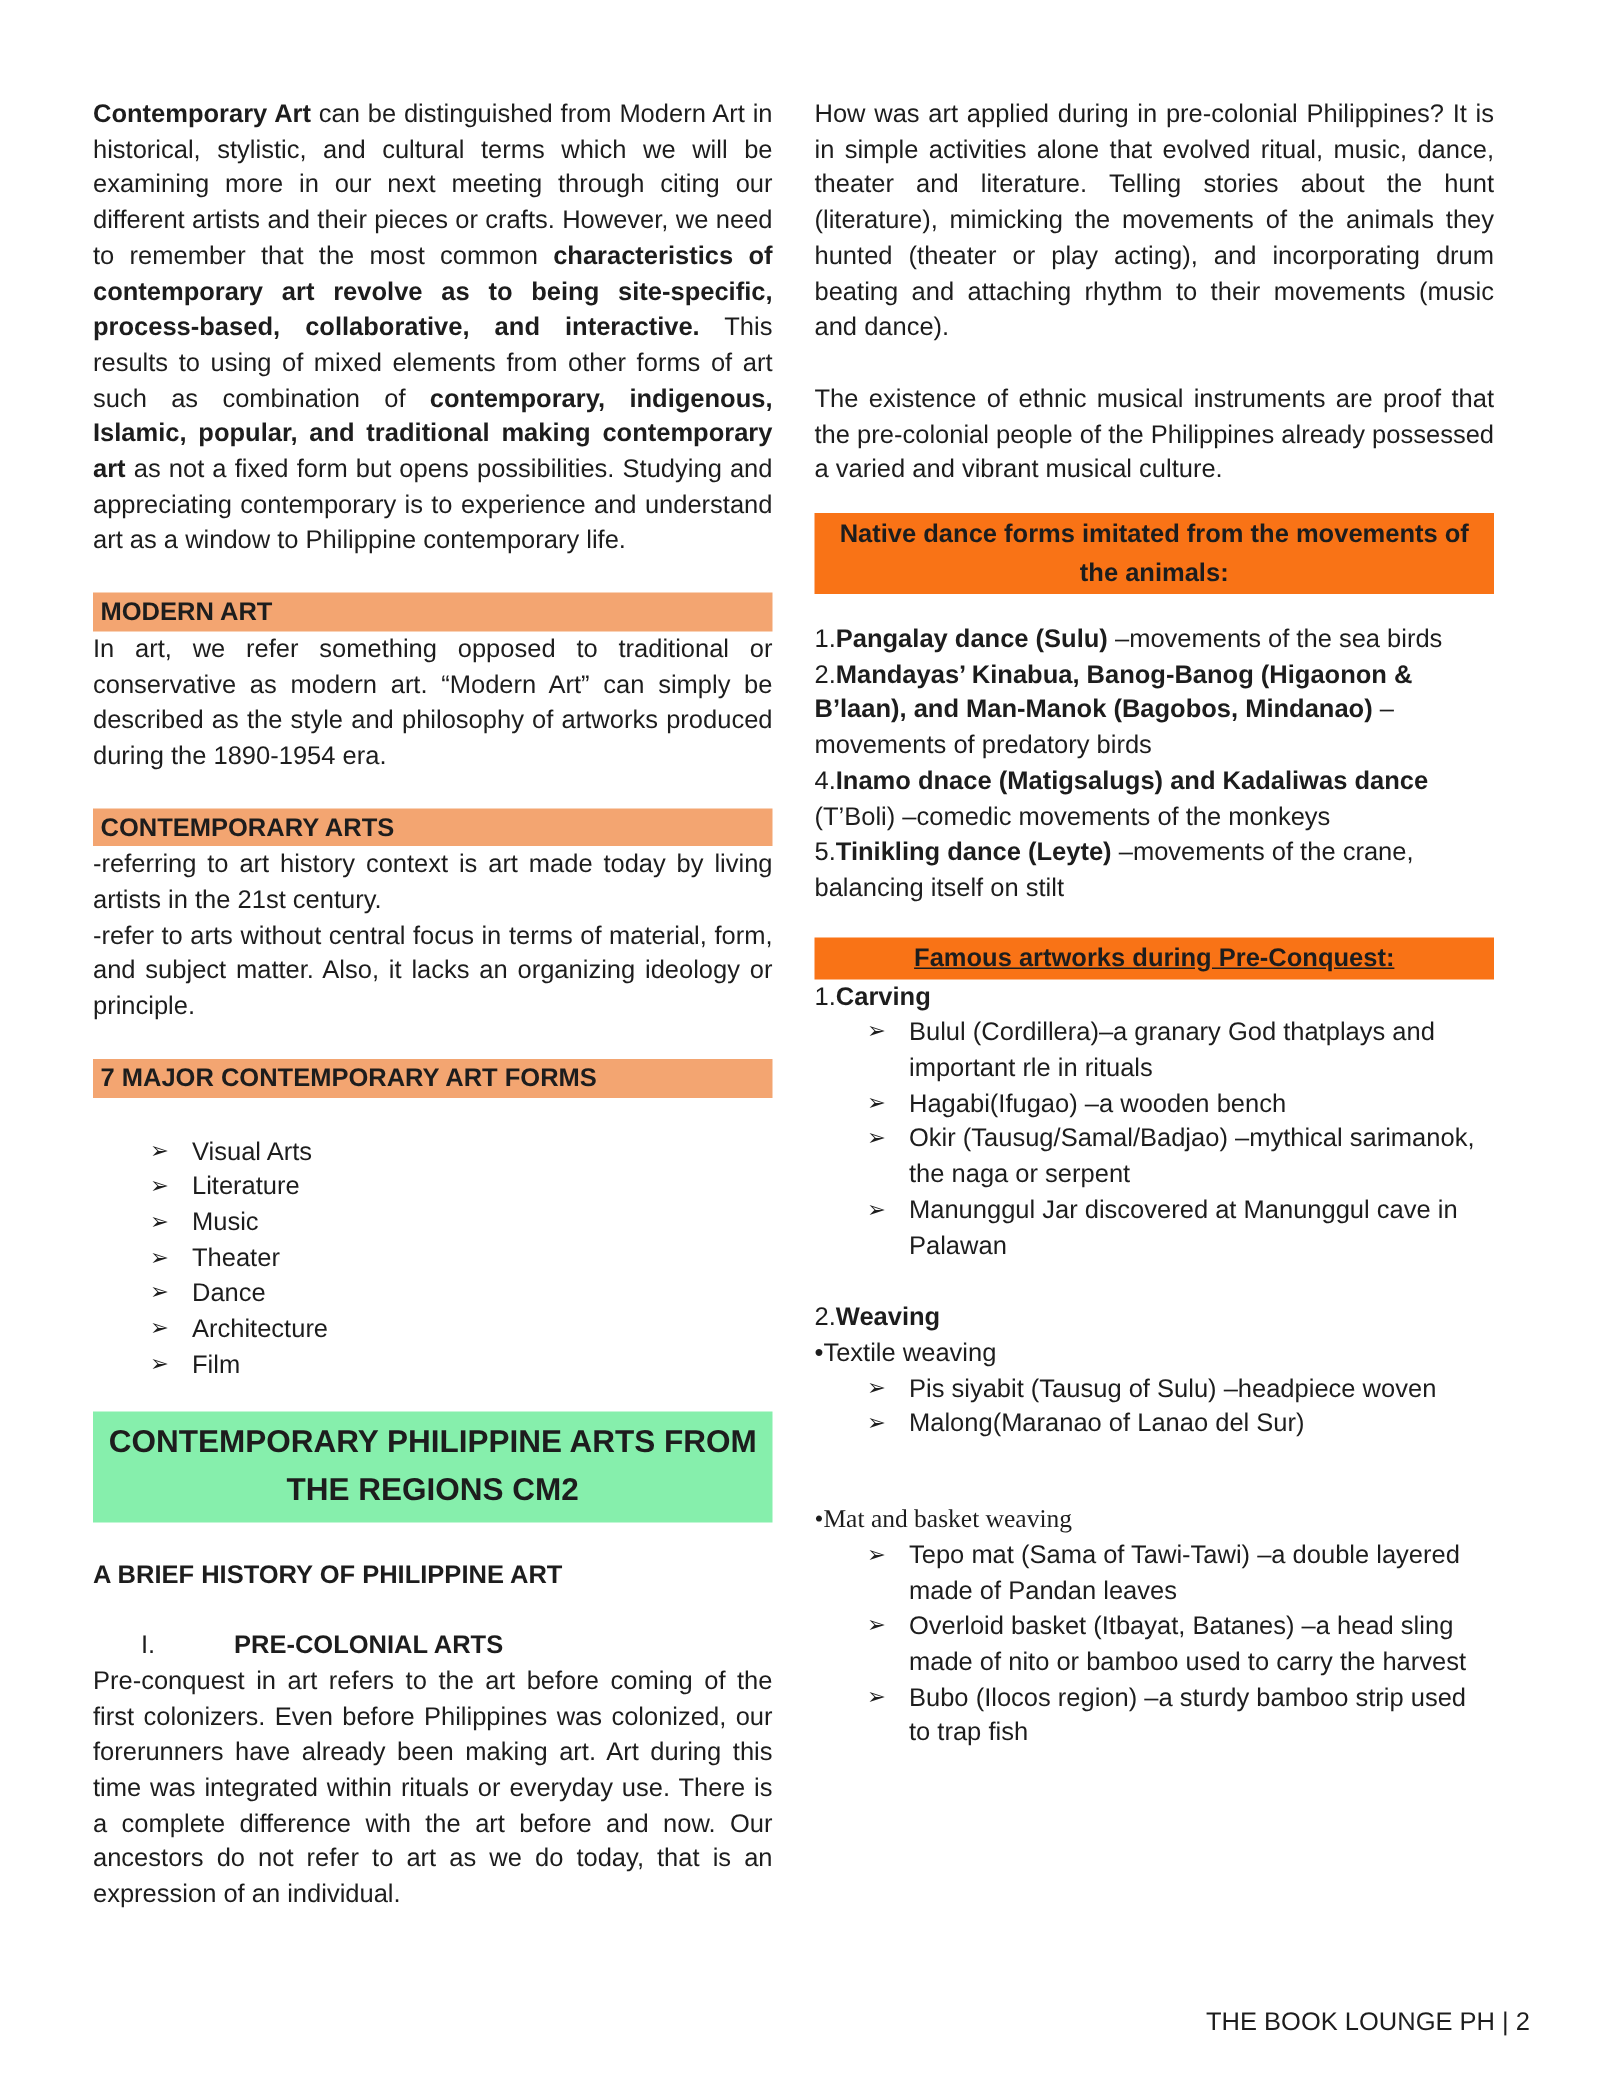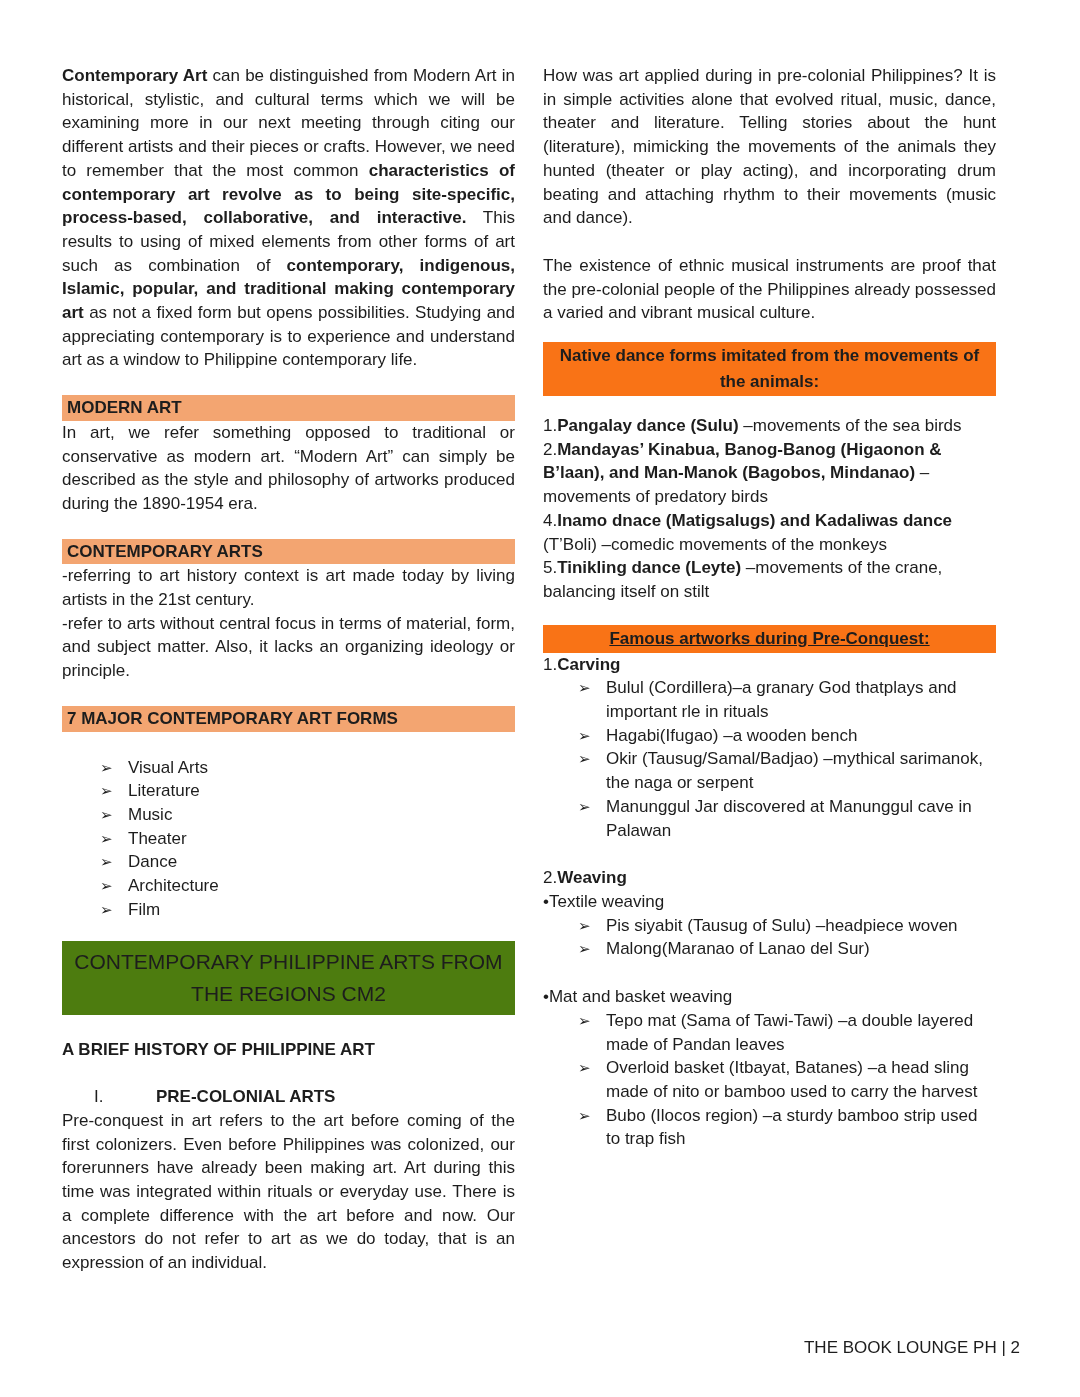--- a/index.html
+++ b/index.html
@@ -22,22 +22,22 @@
   .para { text-align:justify; }
   .b { font-weight:bold; }
   .hl {
     background:#F3A571;
     font-weight:bold;
     padding:1px 5px;
     display:block;
   }
   .sec { margin-top:23px; }
   .banner {
-    background:#4d7c0f;
-    font-weight:normal;
+    background:#86efac;
+    font-weight:bold;
     text-align:center;
     font-size:21px;
     line-height:32px;
     padding:5px 8px;
   }
   .mini-banner {
     background:#f97316;
     font-weight:bold;
     text-align:center;
     line-height:26px;
@@ -173,21 +173,21 @@
       <div class="arrow-item">
           <span class="glyph">➢</span>
           <span class="txt">Pis siyabit (Tausug of Sulu) –headpiece woven</span>
         </div>
       <div class="arrow-item">
           <span class="glyph">➢</span>
           <span class="txt">Malong(Maranao of Lanao del Sur)</span>
         </div>
     </div>
 
-    <div style="margin-top:24px;">•Mat and basket weaving</div>
+    <div style="margin-top:40px;font-family:Liberation Serif, serif;">•Mat and basket weaving</div>
     <div class="r-indent">
       <div class="arrow-item">
           <span class="glyph">➢</span>
           <span class="txt">Tepo mat (Sama of Tawi-Tawi) –a double layered made of Pandan leaves</span>
         </div>
       <div class="arrow-item">
           <span class="glyph">➢</span>
           <span class="txt">Overloid basket (Itbayat, Batanes) –a head sling made of nito or bamboo used to carry the harvest</span>
         </div>
       <div class="arrow-item">

